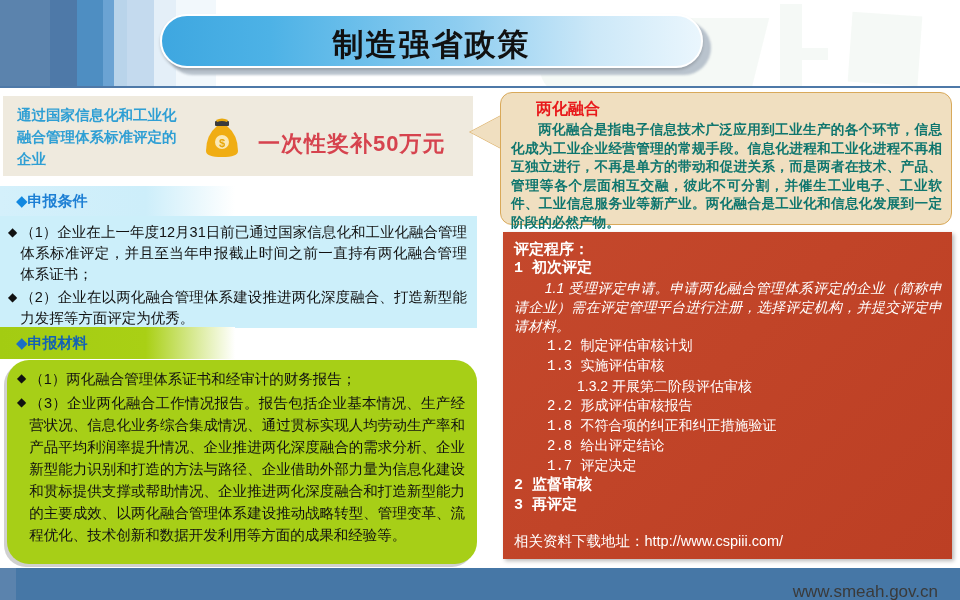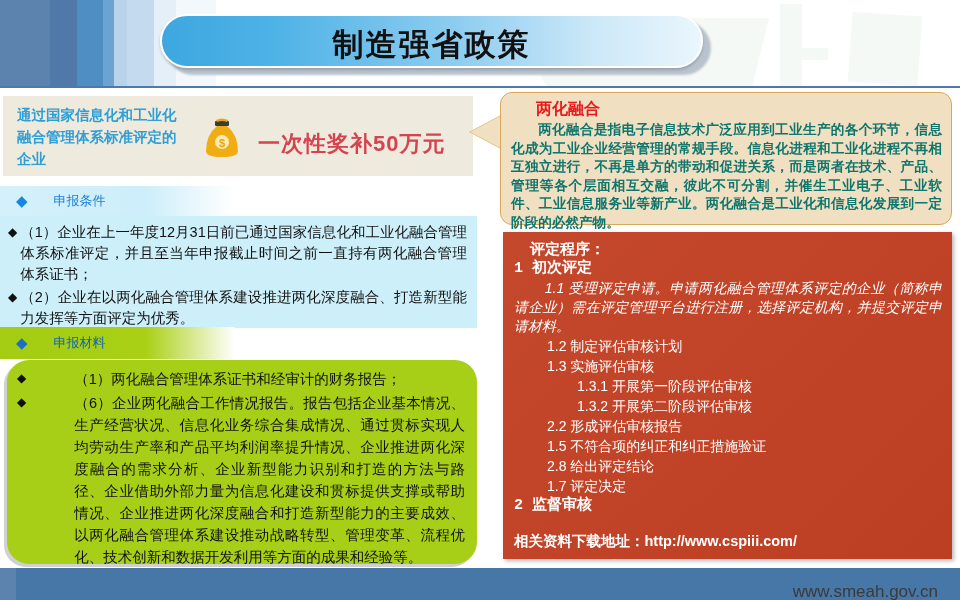--- a/index.html
+++ b/index.html
@@ -65,37 +65,37 @@
     background:linear-gradient(to right,#d4f0fb 0%,#cdeefa 62%,#ffffff 100%);
     display:flex;align-items:center;
   }
   .hdr-green{
     position:absolute;left:0;top:327px;width:235px;height:32px;
     background:linear-gradient(to right,#a3cc12 0%,#a9d015 62%,#ffffff 100%);
     display:flex;align-items:center;
   }
   .hdr-diamond{color:#1288e0;font-size:15px;margin-left:16px;}
   .hdr-green .hdr-diamond{color:#1b6fc6;}
-  .hdr-text{margin-left:26px;font-size:13px;font-weight:normal;color:#1d7fd4;}
+  .hdr-text{font-size:15px;font-weight:bold;color:#1d7fd4;}
   .hdr-green .hdr-text{color:#1362b4;}
 
   .box-cyan{
     position:absolute;left:0;top:216px;width:477px;height:112px;
     background:#cceffa;padding:6px 10px 4px 8px;box-sizing:border-box;
   }
   .box-green{
     position:absolute;left:7px;top:360px;width:470px;height:204px;
     background:#a7cf17;border-radius:22px;box-sizing:border-box;
     padding:8px 12px 8px 10px;
     box-shadow:-3px 3px 0 rgba(150,150,150,.45);
   }
   .bullet-row{display:flex;align-items:flex-start;margin-bottom:2px;}
   .bullet-dot{font-size:12px;line-height:21px;margin-right:3px;flex:0 0 auto;color:#111;}
   .bullet-txt{font-size:14.5px;line-height:21px;color:#111;text-align:justify;}
-  .box-green .bullet-txt{line-height:22px;margin-left:45px;}
+  .box-green .bullet-txt{line-height:22px;}
 
   
   .callout{
     position:absolute;left:500px;top:92px;width:452px;height:133px;
     background:#f0dfc0;border:1.5px solid #d9a95a;border-radius:12px;
     box-sizing:border-box;padding:6px 9px 4px 10px;
   }
   .callout-tail{
     position:absolute;left:470px;top:115px;width:0;height:0;
     border-top:17px solid transparent;border-bottom:17px solid transparent;
@@ -105,27 +105,27 @@
   .callout-title{font-size:16px;font-weight:bold;color:#e8191b;margin-bottom:1px;margin-left:25px;}
   .callout-body{font-size:13.6px;line-height:18.6px;color:#0f766e;text-align:justify;text-indent:2em;font-weight:bold;}
 
   
   .redbox{
     position:absolute;left:503px;top:232px;width:449px;height:327px;
     background:linear-gradient(135deg,#c4482c 0%,#c14428 45%,#bc3f24 100%);
     box-sizing:border-box;padding:7px 10px 6px 11px;color:#fff;
     box-shadow:2px 2px 4px rgba(0,0,0,.28);
   }
-  .rb-title{font-size:15px;font-weight:bold;line-height:20px;margin-left:16px;}
+  .rb-title{font-size:15px;font-weight:bold;line-height:20px;}
   .rb-l1{font-size:15px;font-weight:bold;line-height:20px;font-family:Liberation Mono, monospace;}
   .rb-para{font-size:14px;line-height:19px;text-align:justify;text-indent:2.2em;font-style:italic;}
-  .rb-l2{font-size:14px;line-height:20px;padding-left:33px;}
+  .rb-l2{font-size:14px;line-height:20px;padding-left:33px;font-family:Liberation Mono, monospace;}
   .rb-l3{font-size:14px;line-height:20px;padding-left:63px;}
   .rb-gap{height:15px;}
-  .rb-link{font-size:14.5px;font-weight:bold;line-height:20px;}
+  .rb-link{font-size:14.5px;font-weight:normal;line-height:20px;}
 
   
   .footer{position:absolute;left:0;top:568px;width:960px;height:32px;background:#4677a6;}
   .footer-left{position:absolute;left:0;top:568px;width:16px;height:32px;background:#5b83ad;}
   .footer-txt{
     position:absolute;right:22px;top:582px;font-size:17px;color:#3a3a3a;
   }
 </style>
 </head>
 <body>
@@ -191,43 +191,43 @@
     <span class="hdr-diamond">◆</span>
     <span class="hdr-text">申报材料</span>
   </div>
   <div class="box-green">
     <div class="bullet-row">
       <span class="bullet-dot">◆</span>
       <span class="bullet-txt">（1）两化融合管理体系证书和经审计的财务报告；</span>
     </div>
     <div class="bullet-row">
       <span class="bullet-dot">◆</span>
-      <span class="bullet-txt">（6）企业两化融合工作情况报告。报告包括企业基本情况、生产经营状况、信息化业务综合集成情况、通过贯标实现人均劳动生产率和产品平均利润率提升情况、企业推进两化深度融合的需求分析、企业新型能力识别和打造的方法与路径、企业借助外部力量为信息化建设和贯标提供支撑或帮助情况、企业推进两化深度融合和打造新型能力的主要成效、以两化融合管理体系建设推动战略转型、管理变革、流程优化、技术创新和数据开发利用等方面的成果和经验等。</span>
+      <span class="bullet-txt">（3）企业两化融合工作情况报告。报告包括企业基本情况、生产经营状况、信息化业务综合集成情况、通过贯标实现人均劳动生产率和产品平均利润率提升情况、企业推进两化深度融合的需求分析、企业新型能力识别和打造的方法与路径、企业借助外部力量为信息化建设和贯标提供支撑或帮助情况、企业推进两化深度融合和打造新型能力的主要成效、以两化融合管理体系建设推动战略转型、管理变革、流程优化、技术创新和数据开发利用等方面的成果和经验等。</span>
     </div>
   </div>
 
   <div class="callout-tail"></div>
   <div class="callout">
     <div class="callout-title">两化融合</div>
     <div class="callout-body">两化融合是指电子信息技术广泛应用到工业生产的各个环节，信息化成为工业企业经营管理的常规手段。信息化进程和工业化进程不再相互独立进行，不再是单方的带动和促进关系，而是两者在技术、产品、管理等各个层面相互交融，彼此不可分割，并催生工业电子、工业软件、工业信息服务业等新产业。两化融合是工业化和信息化发展到一定阶段的必然产物。</div>
   </div>
 
   <div class="redbox">
     <div class="rb-title">评定程序：</div>
     <div class="rb-l1">1  初次评定</div>
     <div class="rb-para">1.1  受理评定申请。申请两化融合管理体系评定的企业（简称申请企业）需在评定管理平台进行注册，选择评定机构，并提交评定申请材料。</div>
     <div class="rb-l2">1.2  制定评估审核计划</div>
     <div class="rb-l2">1.3  实施评估审核</div>
-    <div class="rb-l3">1.3.1  开展第一阶段评估审核</div>
     <div class="rb-l3">1.3.2  开展第二阶段评估审核</div>
     <div class="rb-l2">2.2  形成评估审核报告</div>
-    <div class="rb-l2">1.5  不符合项的纠正和纠正措施验证</div>
+    <div class="rb-l2">1.8  不符合项的纠正和纠正措施验证</div>
     <div class="rb-l2">2.8  给出评定结论</div>
     <div class="rb-l2">1.7  评定决定</div>
     <div class="rb-l1">2  监督审核</div>
+    <div class="rb-l1">3  再评定</div>
     <div class="rb-gap"></div>
     <div class="rb-link">相关资料下载地址：http://www.cspiii.com/</div>
   </div>
 
   <div class="footer"></div>
   <div class="footer-left"></div>
   <div class="footer-txt">www.smeah.gov.cn</div>
 
 </div>
 

